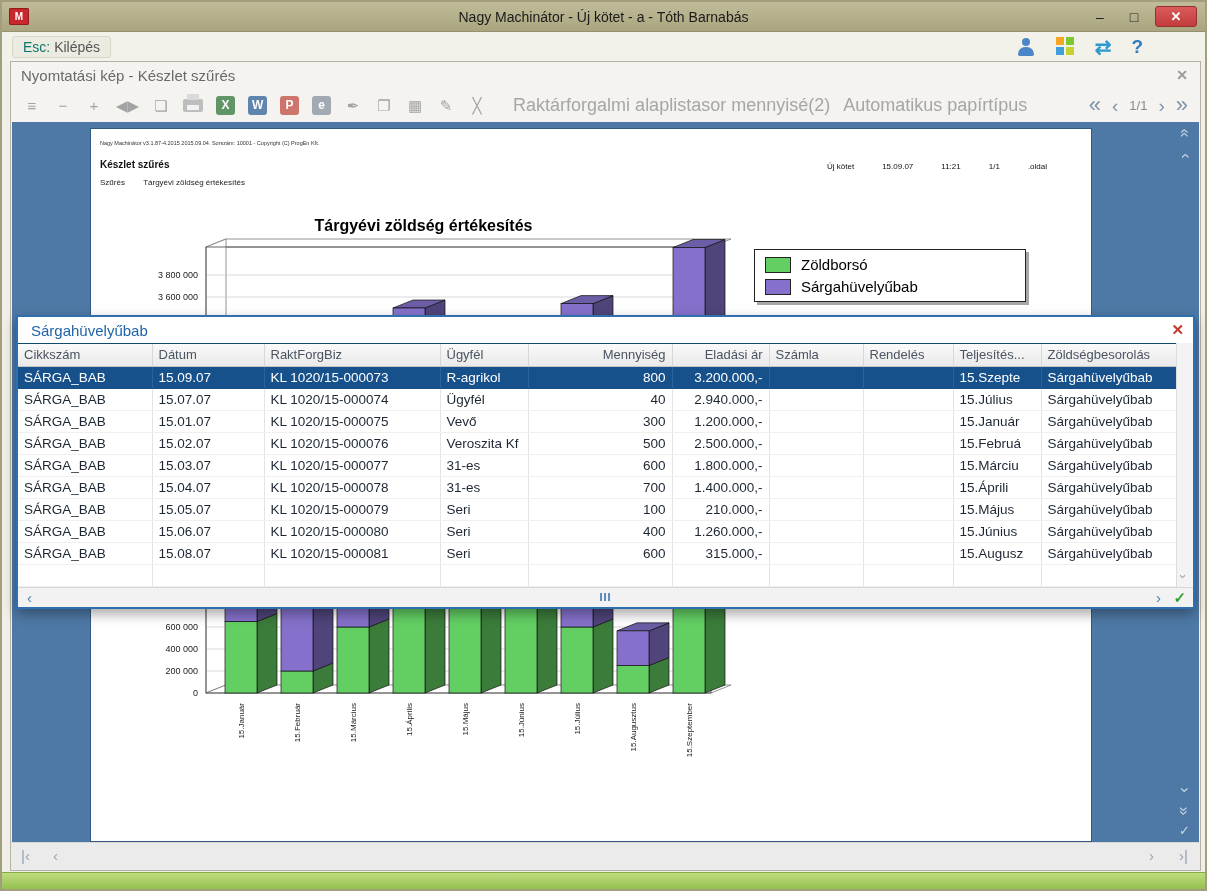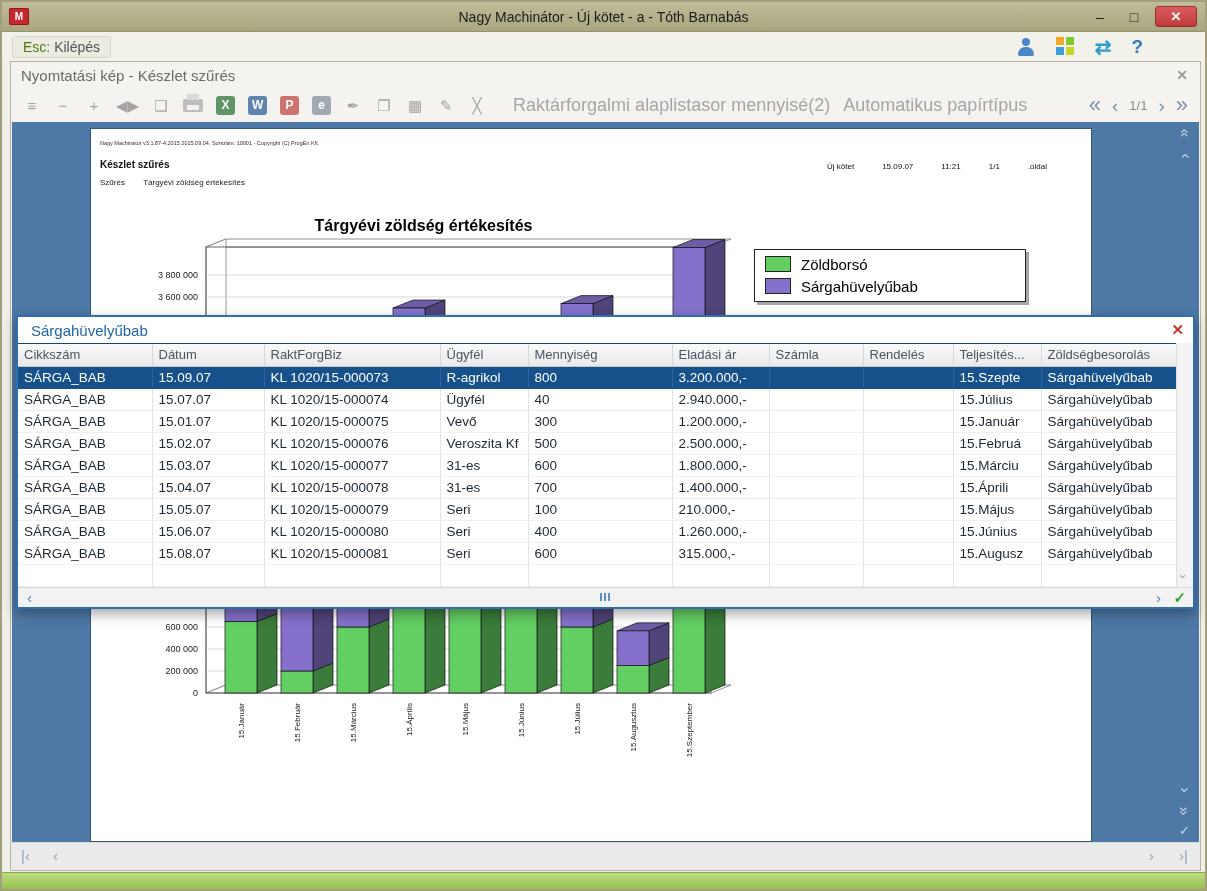--- a/index.html
+++ b/index.html
@@ -11,21 +11,21 @@
   .titlebar{position:absolute;left:0;top:0;right:0;height:30px;background:linear-gradient(#c0bc9a,#a9a57e);border-bottom:1px solid #96926f;display:flex;align-items:center;padding:0 7px}
   .app-logo{width:20px;height:17px;background:#c7272d;border-radius:2px;color:#fff;font-size:10px;font-weight:bold;display:flex;align-items:center;justify-content:center;box-shadow:inset 0 0 0 1px #92191e}
   .win-title{position:absolute;left:0;right:0;text-align:center;font-size:14px;color:#1b1b1b}
   .win-controls{position:absolute;right:8px;top:4px;display:flex;gap:8px;align-items:center;z-index:2}
   .wc{min-width:26px;height:21px;display:flex;align-items:center;justify-content:center;font-size:14px;color:#222}
   .wc-close{min-width:42px;background:linear-gradient(#da5c5c,#c23c3c);border:1px solid #963030;border-radius:3px;color:#fff;font-weight:bold;font-size:13px}
 
   
   .menubar{position:absolute;left:0;top:30px;right:0;height:29px;background:#f2f1ea;display:flex;align-items:center;padding:0 10px}
   .esc-btn{font-size:14px;color:#555;background:#ecebe2;border:1px solid #d9d6c8;border-radius:3px;padding:2px 10px;white-space:nowrap}
-  .esc-btn .esc{color:#4d7c0f}
+  .esc-btn .esc{color:#0f766e}
   .mb-icons{position:absolute;right:62px;display:flex;gap:20px;align-items:center}
   .icon-person{width:20px;height:20px;position:relative}
   .icon-person::before{content:"";position:absolute;left:6px;top:1px;width:8px;height:8px;border-radius:50%;background:#4a86c8}
   .icon-person::after{content:"";position:absolute;left:2px;top:10px;width:16px;height:9px;border-radius:8px 8px 2px 2px;background:#4a86c8}
   .icon-grid{width:19px;height:19px;display:grid;grid-template-columns:8px 8px;grid-template-rows:8px 8px;gap:2px}
   .icon-grid span:nth-child(1){background:#f5a623}
   .icon-grid span:nth-child(2){background:#7ec832}
   .icon-grid span:nth-child(3){background:#3f9fd8}
   .icon-grid span:nth-child(4){background:#c8d22e}
   .icon-swap{font-size:20px;color:#2e9ad0;font-weight:bold;line-height:1}
@@ -53,21 +53,21 @@
   .preview{position:absolute;left:1px;top:60px;right:1px;bottom:28px;background:#4e79a6;overflow:hidden}
   .page{position:absolute;left:79px;top:7px;width:1000px;height:712px;background:#fff;box-shadow:0 0 0 1px #33597e}
   .print-header{position:absolute;left:9px;top:11px;font-size:5.5px;color:#333;white-space:nowrap}
   .report-title{position:absolute;left:9px;top:30px;font-size:10px;font-weight:bold;color:#111}
   .filter-row{position:absolute;left:9px;top:49px;font-size:8px;color:#222}
   .filter-row .fv{margin-left:16px}
   .page-meta{position:absolute;right:44px;top:33px;font-size:8px;color:#111;display:flex;gap:28px;white-space:nowrap}
   .chart-title{position:absolute;left:80px;top:88px;width:505px;text-align:center;font-size:16px;font-weight:bold;color:#000}
   #chart-svg{position:absolute;left:30px;top:104px}
   .legend{position:absolute;left:663px;top:120px;width:272px;background:#fff;border:1px solid #222;box-shadow:3px 3px 0 rgba(60,60,60,.45);padding:6px 10px;display:flex;flex-direction:column;gap:5px}
-  .legend-item{display:flex;gap:10px;font-size:15px;color:#000}
+  .legend-item{display:flex;align-items:center;gap:10px;font-size:15px;color:#000}
   .legend-swatch{width:26px;height:16px;border:1px solid #222;flex:0 0 auto}
 
   .rot90{display:inline-block;transform:rotate(90deg)}
   .preview-nav-top{position:absolute;right:9px;top:3px;display:flex;flex-direction:column;gap:7px;color:#c9d6e2;font-size:16px;align-items:center;line-height:1}
   .preview-nav-bottom{position:absolute;right:9px;bottom:5px;display:flex;flex-direction:column;gap:5px;color:#c9d6e2;font-size:16px;align-items:center;line-height:1}
   .pv-check{font-size:13px;color:#cdd9e3}
 
   .bottom-strip{position:absolute;left:0;right:0;bottom:0;height:28px;background:#ebebeb;border-top:1px solid #d8d8d8}
   .bn{position:absolute;top:4px;font-size:15px;color:#93a2b4}
   .bn-first{left:10px}.bn-prev{left:42px}.bn-next{right:46px}.bn-last{right:12px}
@@ -76,21 +76,21 @@
 
   
   .popup{position:absolute;left:14px;top:313px;width:1179px;height:294px;background:#fff;border:2px solid #2f6fad;box-shadow:0 5px 12px rgba(0,0,0,.35);z-index:20}
   .popup-title{position:absolute;left:13px;top:5px;font-size:15px;color:#1f63a8}
   .popup-close{position:absolute;right:9px;top:4px;color:#c23b2e;font-size:15px;font-weight:bold}
   .popup-table-wrap{position:absolute;left:0;top:26px;right:17px;bottom:20px;overflow:hidden;border-top:1px solid #0c4a6e}
   table{border-collapse:collapse;table-layout:fixed;width:1158px;font-size:13.5px}
   th{height:22px;background:linear-gradient(#fafafa,#e9e9e9);border-right:1px solid #d8d8d8;border-bottom:1px solid #c6c6c6;font-weight:normal;color:#4a5462;text-align:left;padding:0 6px;white-space:nowrap;overflow:hidden;font-size:13px}
   td{height:22px;border-right:1px solid #e4e4e4;border-bottom:1px solid #f0f0f0;padding:0 6px;color:#1d2733;white-space:nowrap;overflow:hidden}
   tr.selected td{background:#17518c;color:#fff;border-right-color:#2a62a0;border-bottom-color:#17518c}
-  .al-r{text-align:left}
+  .al-r{text-align:right}
   .popup-vscroll{position:absolute;right:0;top:26px;bottom:20px;width:17px;background:#f3f3f3;border-left:1px solid #ddd}
   .vs-down{position:absolute;bottom:3px;left:4px;color:#8ba0b5;font-size:13px}
   .popup-hscroll{position:absolute;left:0;right:0;bottom:0;height:20px;background:#f2f2f2;border-top:1px solid #d6d6d6}
   .hs-left{position:absolute;left:9px;top:1px;color:#4a7fb5;font-size:15px}
   .hs-right{position:absolute;right:32px;top:1px;color:#4a7fb5;font-size:15px}
   .hs-thumb{position:absolute;left:50%;top:3px;transform:translateX(-50%);color:#3a78b5;font-size:11px;font-weight:bold;letter-spacing:1px}
   .hs-check{position:absolute;right:7px;top:1px;color:#2ca32c;font-size:15px;font-weight:bold}
 </style>
 </head>
 <body>

